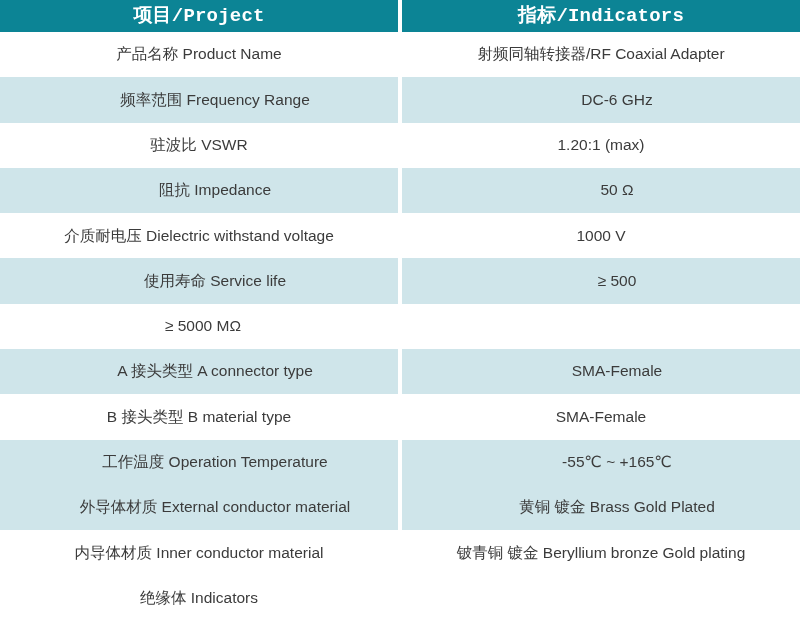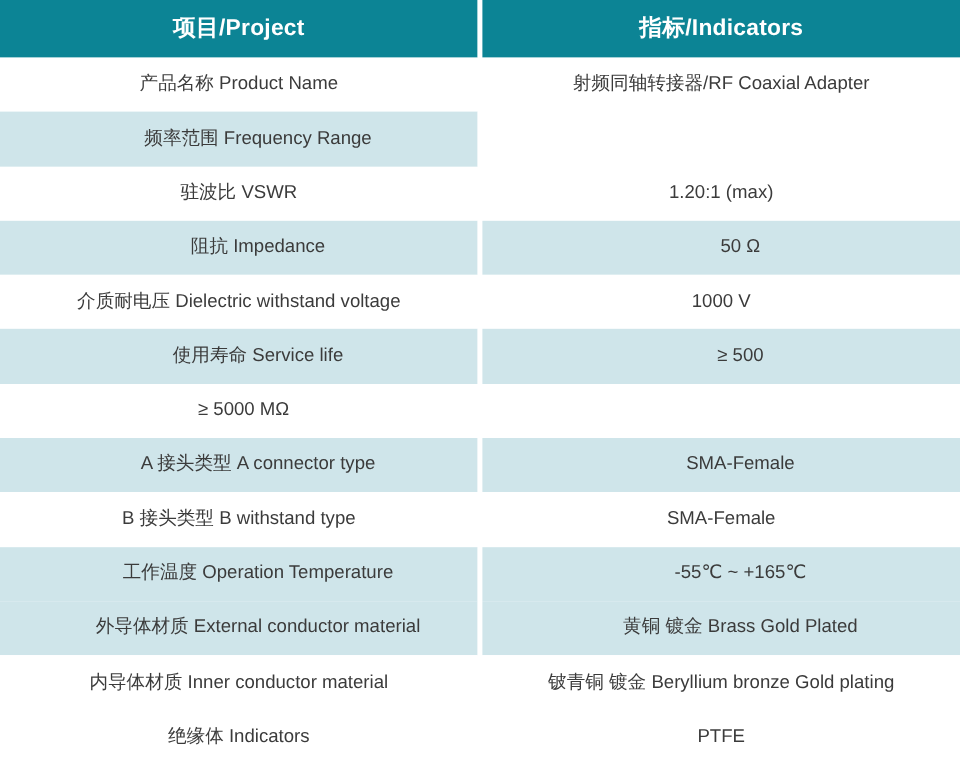--- a/index.html
+++ b/index.html
@@ -51,21 +51,22 @@
     background: #ffffff;
   }
 
   .cell-indicator {
     width: 398px;
     flex: 0 0 398px;
   }
 
   
   .header-row {
-    height: 48px;
+    height: 32px;
+    font-family: Liberation Mono, monospace;
   }
   .header-row .cell {
     background: #0c8495;
     color: #ffffff;
     font-size: 19px;
     font-weight: bold;
     letter-spacing: 0.2px;
   }
 
   
@@ -98,20 +99,21 @@
 
   <div class="row body-row plain">
     <div class="cell cell-project">产品名称 Product Name</div>
     <div class="gap"></div>
     <div class="cell cell-indicator">射频同轴转接器/RF Coaxial Adapter</div>
   </div>
 
   <div class="row body-row shade">
     <div class="cell cell-project">频率范围 Frequency Range</div>
     <div class="gap"></div>
+    <div class="cell cell-indicator">DC-6 GHz</div>
   </div>
 
   <div class="row body-row plain">
     <div class="cell cell-project">驻波比 VSWR</div>
     <div class="gap"></div>
     <div class="cell cell-indicator">1.20:1 (max)</div>
   </div>
 
   <div class="row body-row shade">
     <div class="cell cell-project">阻抗 Impedance</div>
@@ -136,21 +138,21 @@
     <div class="cell cell-indicator">≥ 5000 MΩ</div>
   </div>
 
   <div class="row body-row shade">
     <div class="cell cell-project">A 接头类型 A connector type</div>
     <div class="gap"></div>
     <div class="cell cell-indicator">SMA-Female</div>
   </div>
 
   <div class="row body-row plain">
-    <div class="cell cell-project">B 接头类型 B withstand type</div>
+    <div class="cell cell-project">B 接头类型 B material type</div>
     <div class="gap"></div>
     <div class="cell cell-indicator">SMA-Female</div>
   </div>
 
   <div class="row body-row shade">
     <div class="cell cell-project">工作温度 Operation Temperature</div>
     <div class="gap"></div>
     <div class="cell cell-indicator">-55℃ ~ +165℃</div>
   </div>
 
@@ -162,16 +164,15 @@
 
   <div class="row body-row plain">
     <div class="cell cell-project">内导体材质 Inner conductor material</div>
     <div class="gap"></div>
     <div class="cell cell-indicator">铍青铜 镀金 Beryllium bronze Gold plating</div>
   </div>
 
   <div class="row body-row plain">
     <div class="cell cell-project">绝缘体 Indicators</div>
     <div class="gap"></div>
-    <div class="cell cell-indicator">PTFE</div>
   </div>
 
 </div>
 
 </body></html>

